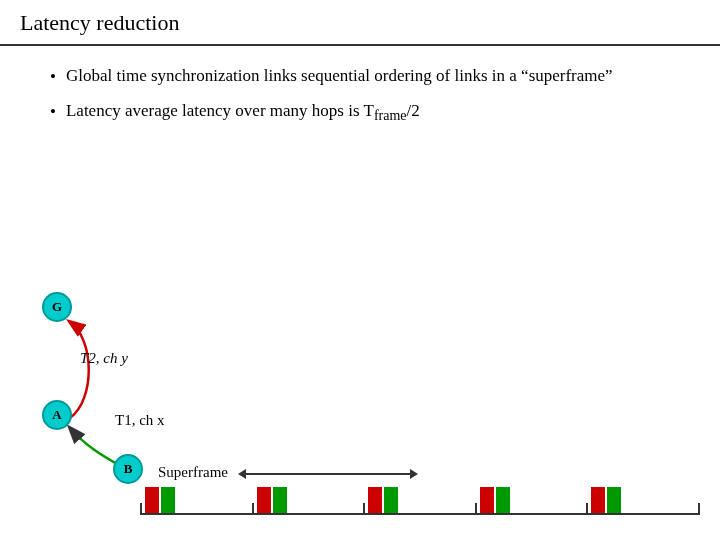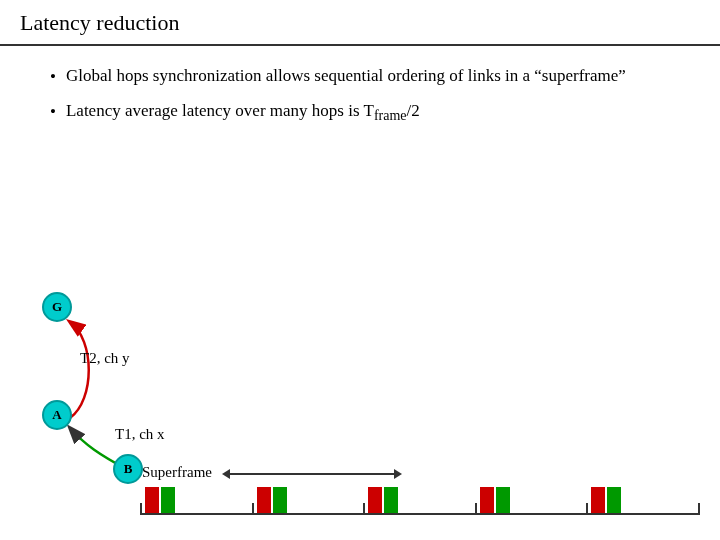--- a/index.html
+++ b/index.html
@@ -134,21 +134,21 @@
 </head>
 <body>
 
 <div class="title-area">
   <span class="title-text">Latency reduction</span>
 </div>
 
 <div class="content-area">
   <div class="bullet-item">
     <span class="bullet-dot">•</span>
-    <span class="bullet-text">Global hops synchronization allows sequential ordering of links in a “superframe”</span>
+    <span class="bullet-text">Global time synchronization links sequential ordering of links in a “superframe”</span>
   </div>
   <div class="bullet-item">
     <span class="bullet-dot">•</span>
     <span class="bullet-text">
       <span>Latency average latency over many hops is T</span><span style="font-size:14px; vertical-align: sub;">frame</span><span>/2</span>
     </span>
   </div>
 </div>
 
 <div class="diagram-area">
@@ -166,35 +166,35 @@
 
     <path d="M 70,158 C 95,140 95,80 70,62" stroke="#cc0000" stroke-width="2.5" fill="none" marker-end="url(#arrowhead-red)"></path>
 
     <path d="M 128,210 C 100,195 85,185 70,168" stroke="#009900" stroke-width="2.5" fill="none" marker-end="url(#arrowhead-dark)"></path>
   </svg>
 
   <div class="node" style="left: 42px; top: 32px;">
     <span>G</span>
   </div>
 
-  <div class="node-label" style="left: 80px; top: 90px;">T2, ch y</div>
+  <div class="node-label" style="left: 80px; top: 90px; font-style: italic;">T2, ch y</div>
 
   <div class="node" style="left: 42px; top: 140px;">
     <span>A</span>
   </div>
 
-  <div class="node-label" style="left: 115px; top: 166px;">T1, ch x</div>
+  <div class="node-label" style="left: 115px; top: 152px;">T1, ch x</div>
 
   <div class="node" style="left: 113px; top: 194px;">
     <span>B</span>
   </div>
 
   <div class="timeline-area">
 
-    <div style="display:flex; align-items:center; margin-bottom:4px; margin-left:2px;">
+    <div style="display:flex; align-items:center; margin-bottom:4px; margin-left:18px;">
       <span class="superframe-label" style="margin-left:0; margin-right:10px;">Superframe</span>
 
       <div style="display:flex; align-items:center; flex:1; max-width:180px;">
         <div class="arrow-left"></div>
         <div style="height:2px; background:#333; flex:1;"></div>
         <div class="arrow-right"></div>
       </div>
     </div>
 
     <div style="position:relative; width:100%;">

